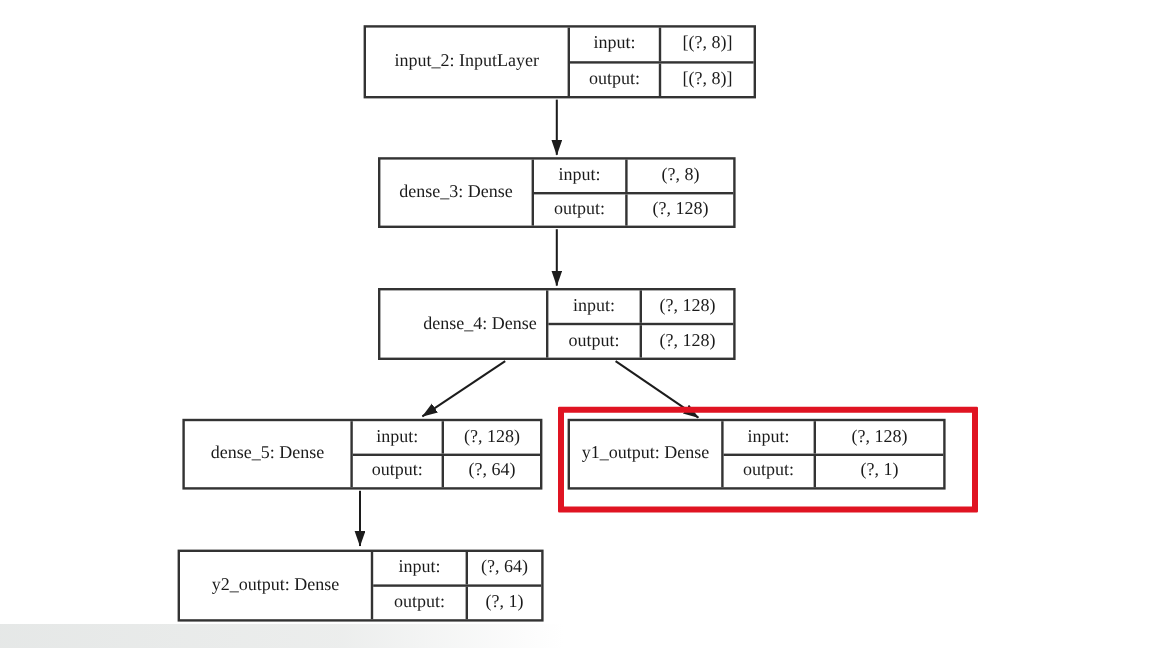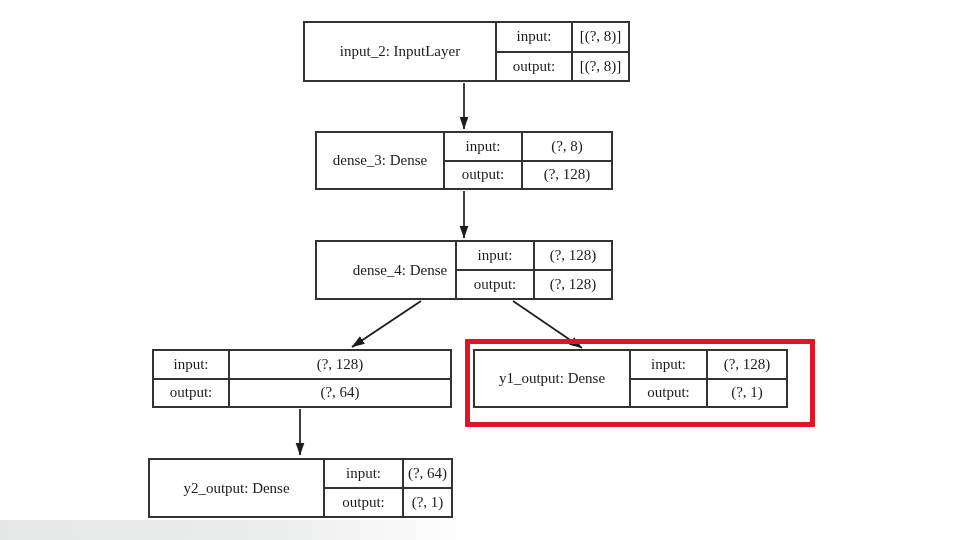--- a/index.html
+++ b/index.html
@@ -103,21 +103,21 @@
       <line x1="464" y1="191" x2="464" y2="238" marker-end="url(#arrowhead)"></line>
       <line x1="421" y1="301" x2="352" y2="347" marker-end="url(#arrowhead)"></line>
       <line x1="513" y1="301" x2="582" y2="348" marker-end="url(#arrowhead)"></line>
       <line x1="300" y1="409" x2="300" y2="455" marker-end="url(#arrowhead)"></line>
     </svg>
 
   <div id="highlight" style="left: 465px; top: 339px; width: 350px; height: 88px; border-width: 5px;"></div>
 
   <div id="nodes-layer">
       <div class="node" style="left: 303px; top: 21px; width: 327px; height: 61px;">
-    <div class="cell name-cell" style="width: 192px;">input_2: InputLayer</div>
+    <div class="cell name-cell" style="width: 170px;">input_2: InputLayer</div>
     <div class="io-col">
       <div class="io-row first">
         <div class="io-label" style="width: 76px;">input:</div>
         <div class="io-value">[(?, 8)]</div>
       </div>
       <div class="io-row">
         <div class="io-label" style="width: 76px;">output:</div>
         <div class="io-value">[(?, 8)]</div>
       </div>
     </div>
@@ -142,46 +142,47 @@
         <div class="io-label" style="width: 78px;">input:</div>
         <div class="io-value">(?, 128)</div>
       </div>
       <div class="io-row">
         <div class="io-label" style="width: 78px;">output:</div>
         <div class="io-value">(?, 128)</div>
       </div>
     </div>
   </div>
       <div class="node" style="left: 152px; top: 349px; width: 300px; height: 59px;">
+    <div class="cell name-cell" style="width: 140px;">dense_5: Dense</div>
     <div class="io-col">
       <div class="io-row first">
         <div class="io-label" style="width: 76px;">input:</div>
         <div class="io-value">(?, 128)</div>
       </div>
       <div class="io-row">
         <div class="io-label" style="width: 76px;">output:</div>
         <div class="io-value">(?, 64)</div>
       </div>
     </div>
   </div>
       <div class="node" style="left: 473px; top: 349px; width: 315px; height: 59px;">
-    <div class="cell name-cell" style="width: 156px;">y1_output: Dense</div>
+    <div class="cell name-cell" style="width: 128px;">y1_output: Dense</div>
     <div class="io-col">
       <div class="io-row first">
         <div class="io-label" style="width: 77px;">input:</div>
         <div class="io-value">(?, 128)</div>
       </div>
       <div class="io-row">
         <div class="io-label" style="width: 77px;">output:</div>
         <div class="io-value">(?, 1)</div>
       </div>
     </div>
   </div>
       <div class="node" style="left: 148px; top: 458px; width: 305px; height: 60px;">
-    <div class="cell name-cell" style="width: 175px;">y2_output: Dense</div>
+    <div class="cell name-cell" style="width: 161px;">y2_output: Dense</div>
     <div class="io-col">
       <div class="io-row first">
         <div class="io-label" style="width: 79px;">input:</div>
         <div class="io-value">(?, 64)</div>
       </div>
       <div class="io-row">
         <div class="io-label" style="width: 79px;">output:</div>
         <div class="io-value">(?, 1)</div>
       </div>
     </div>

